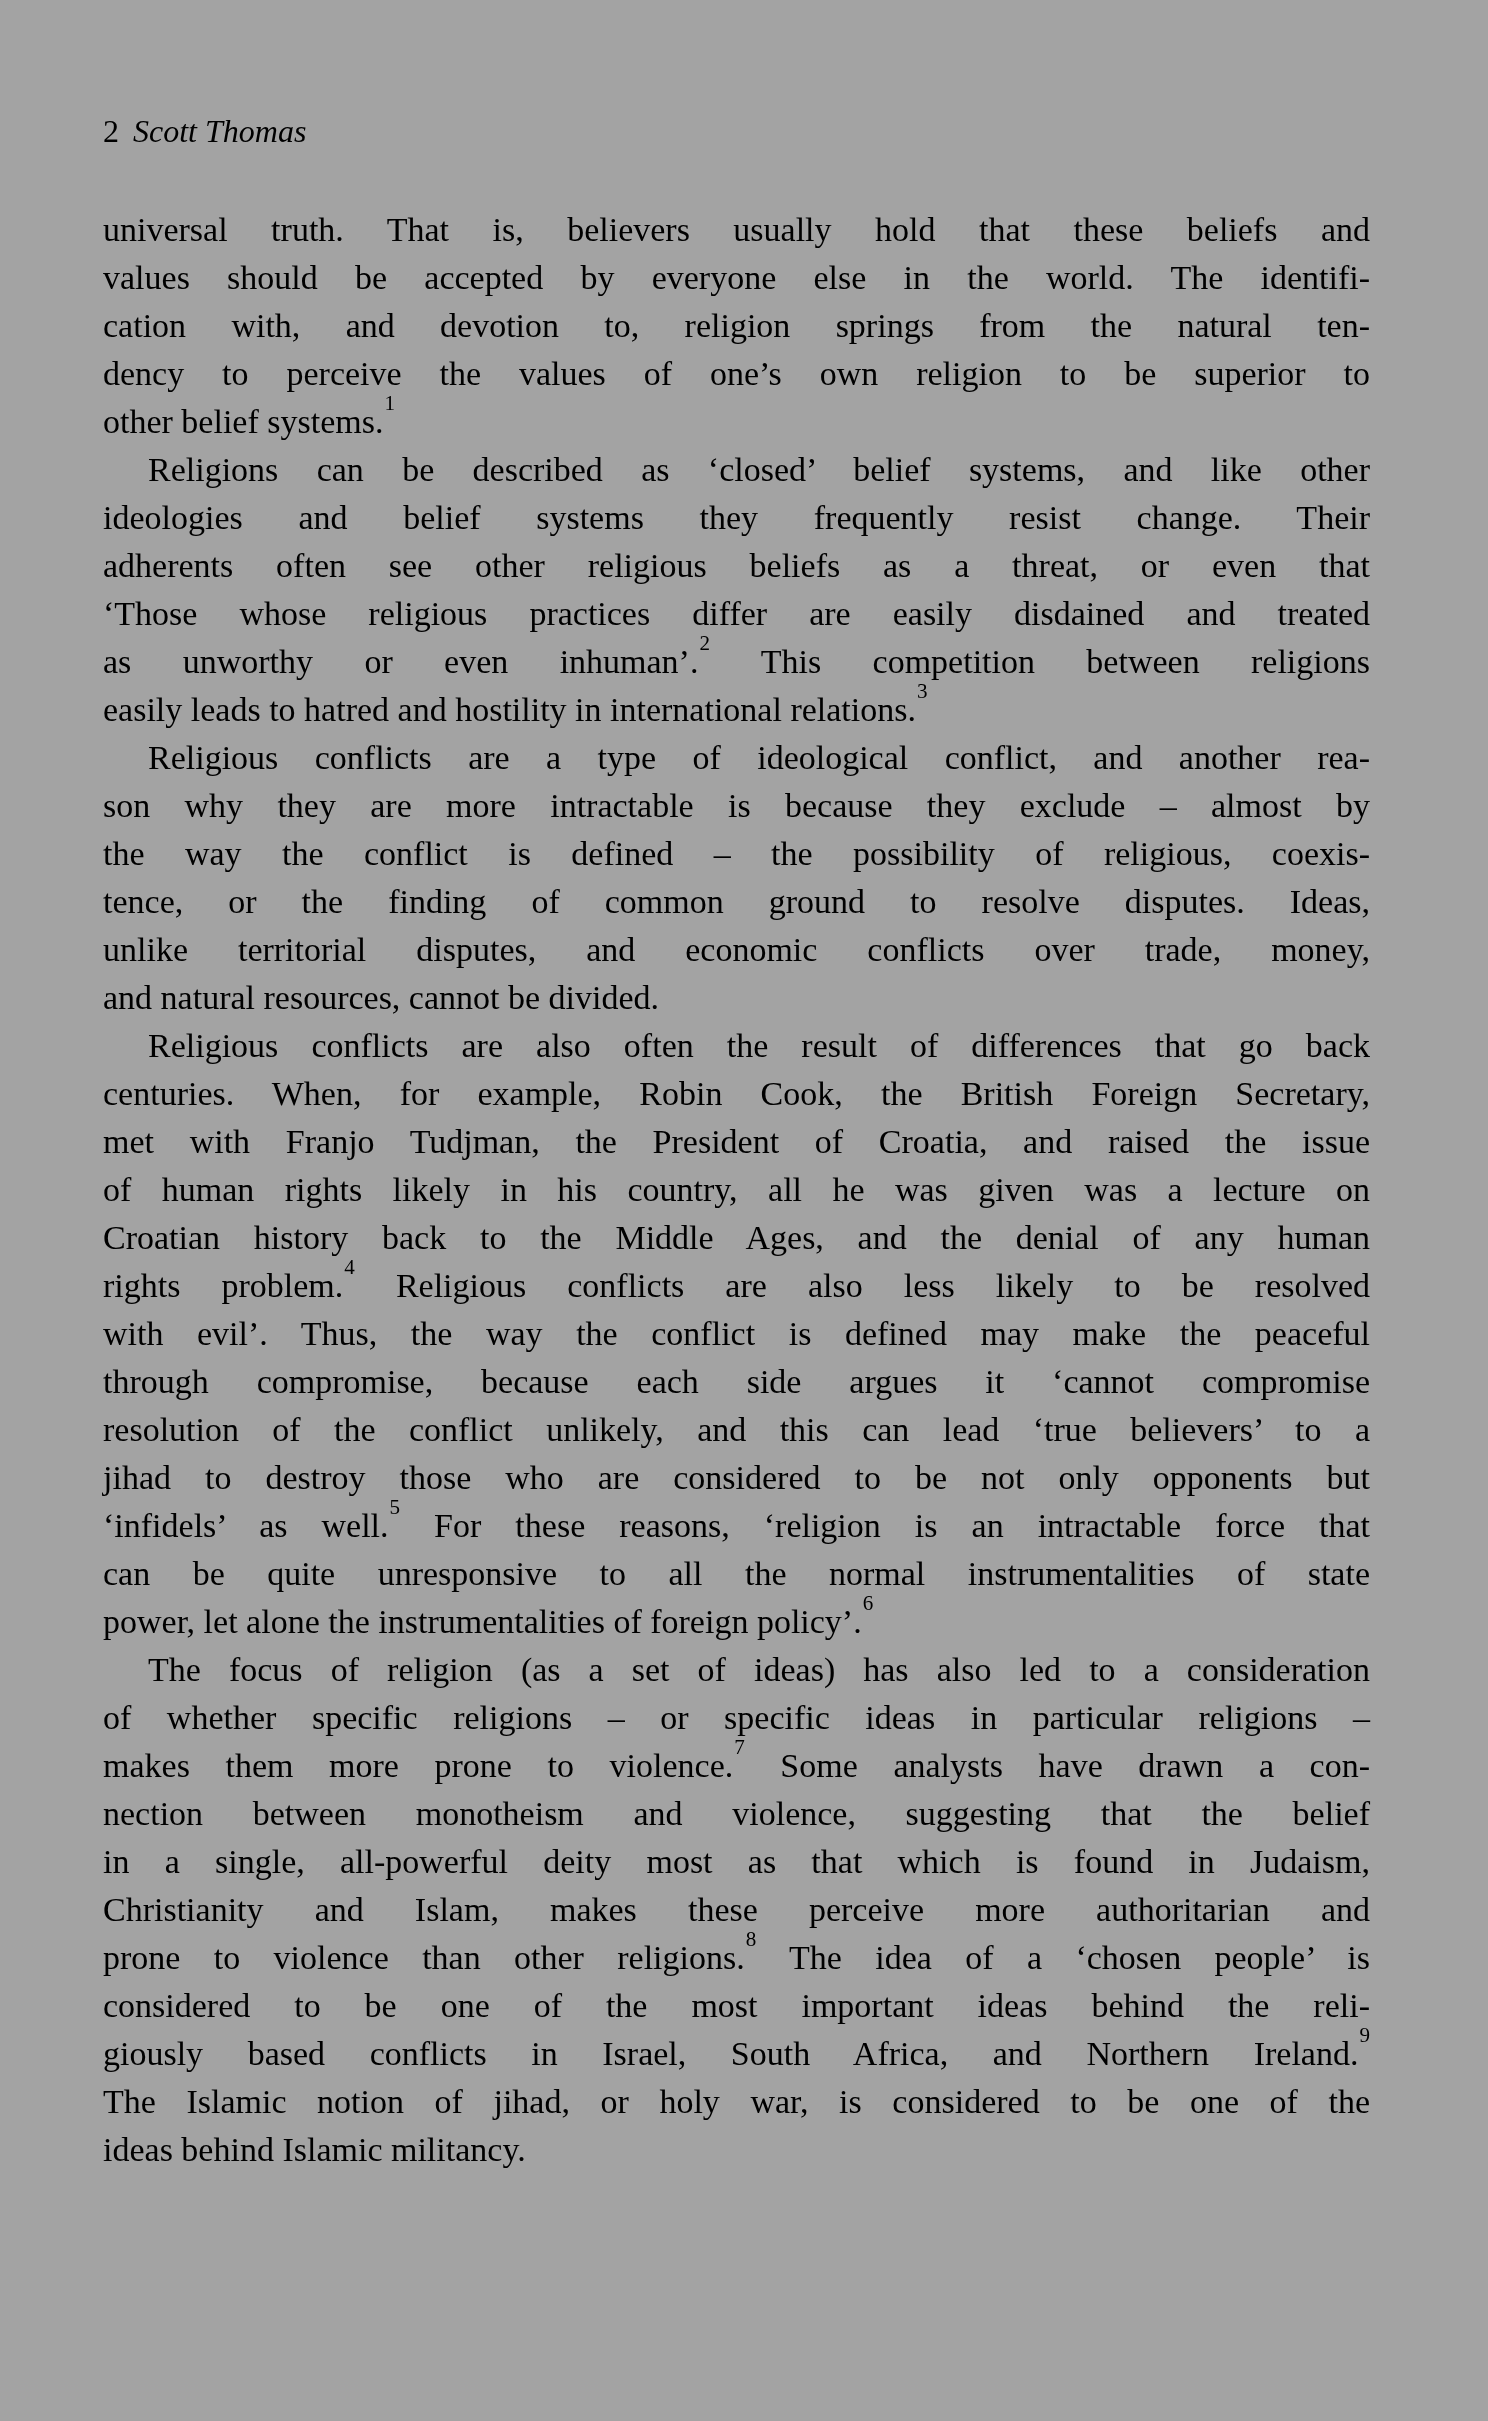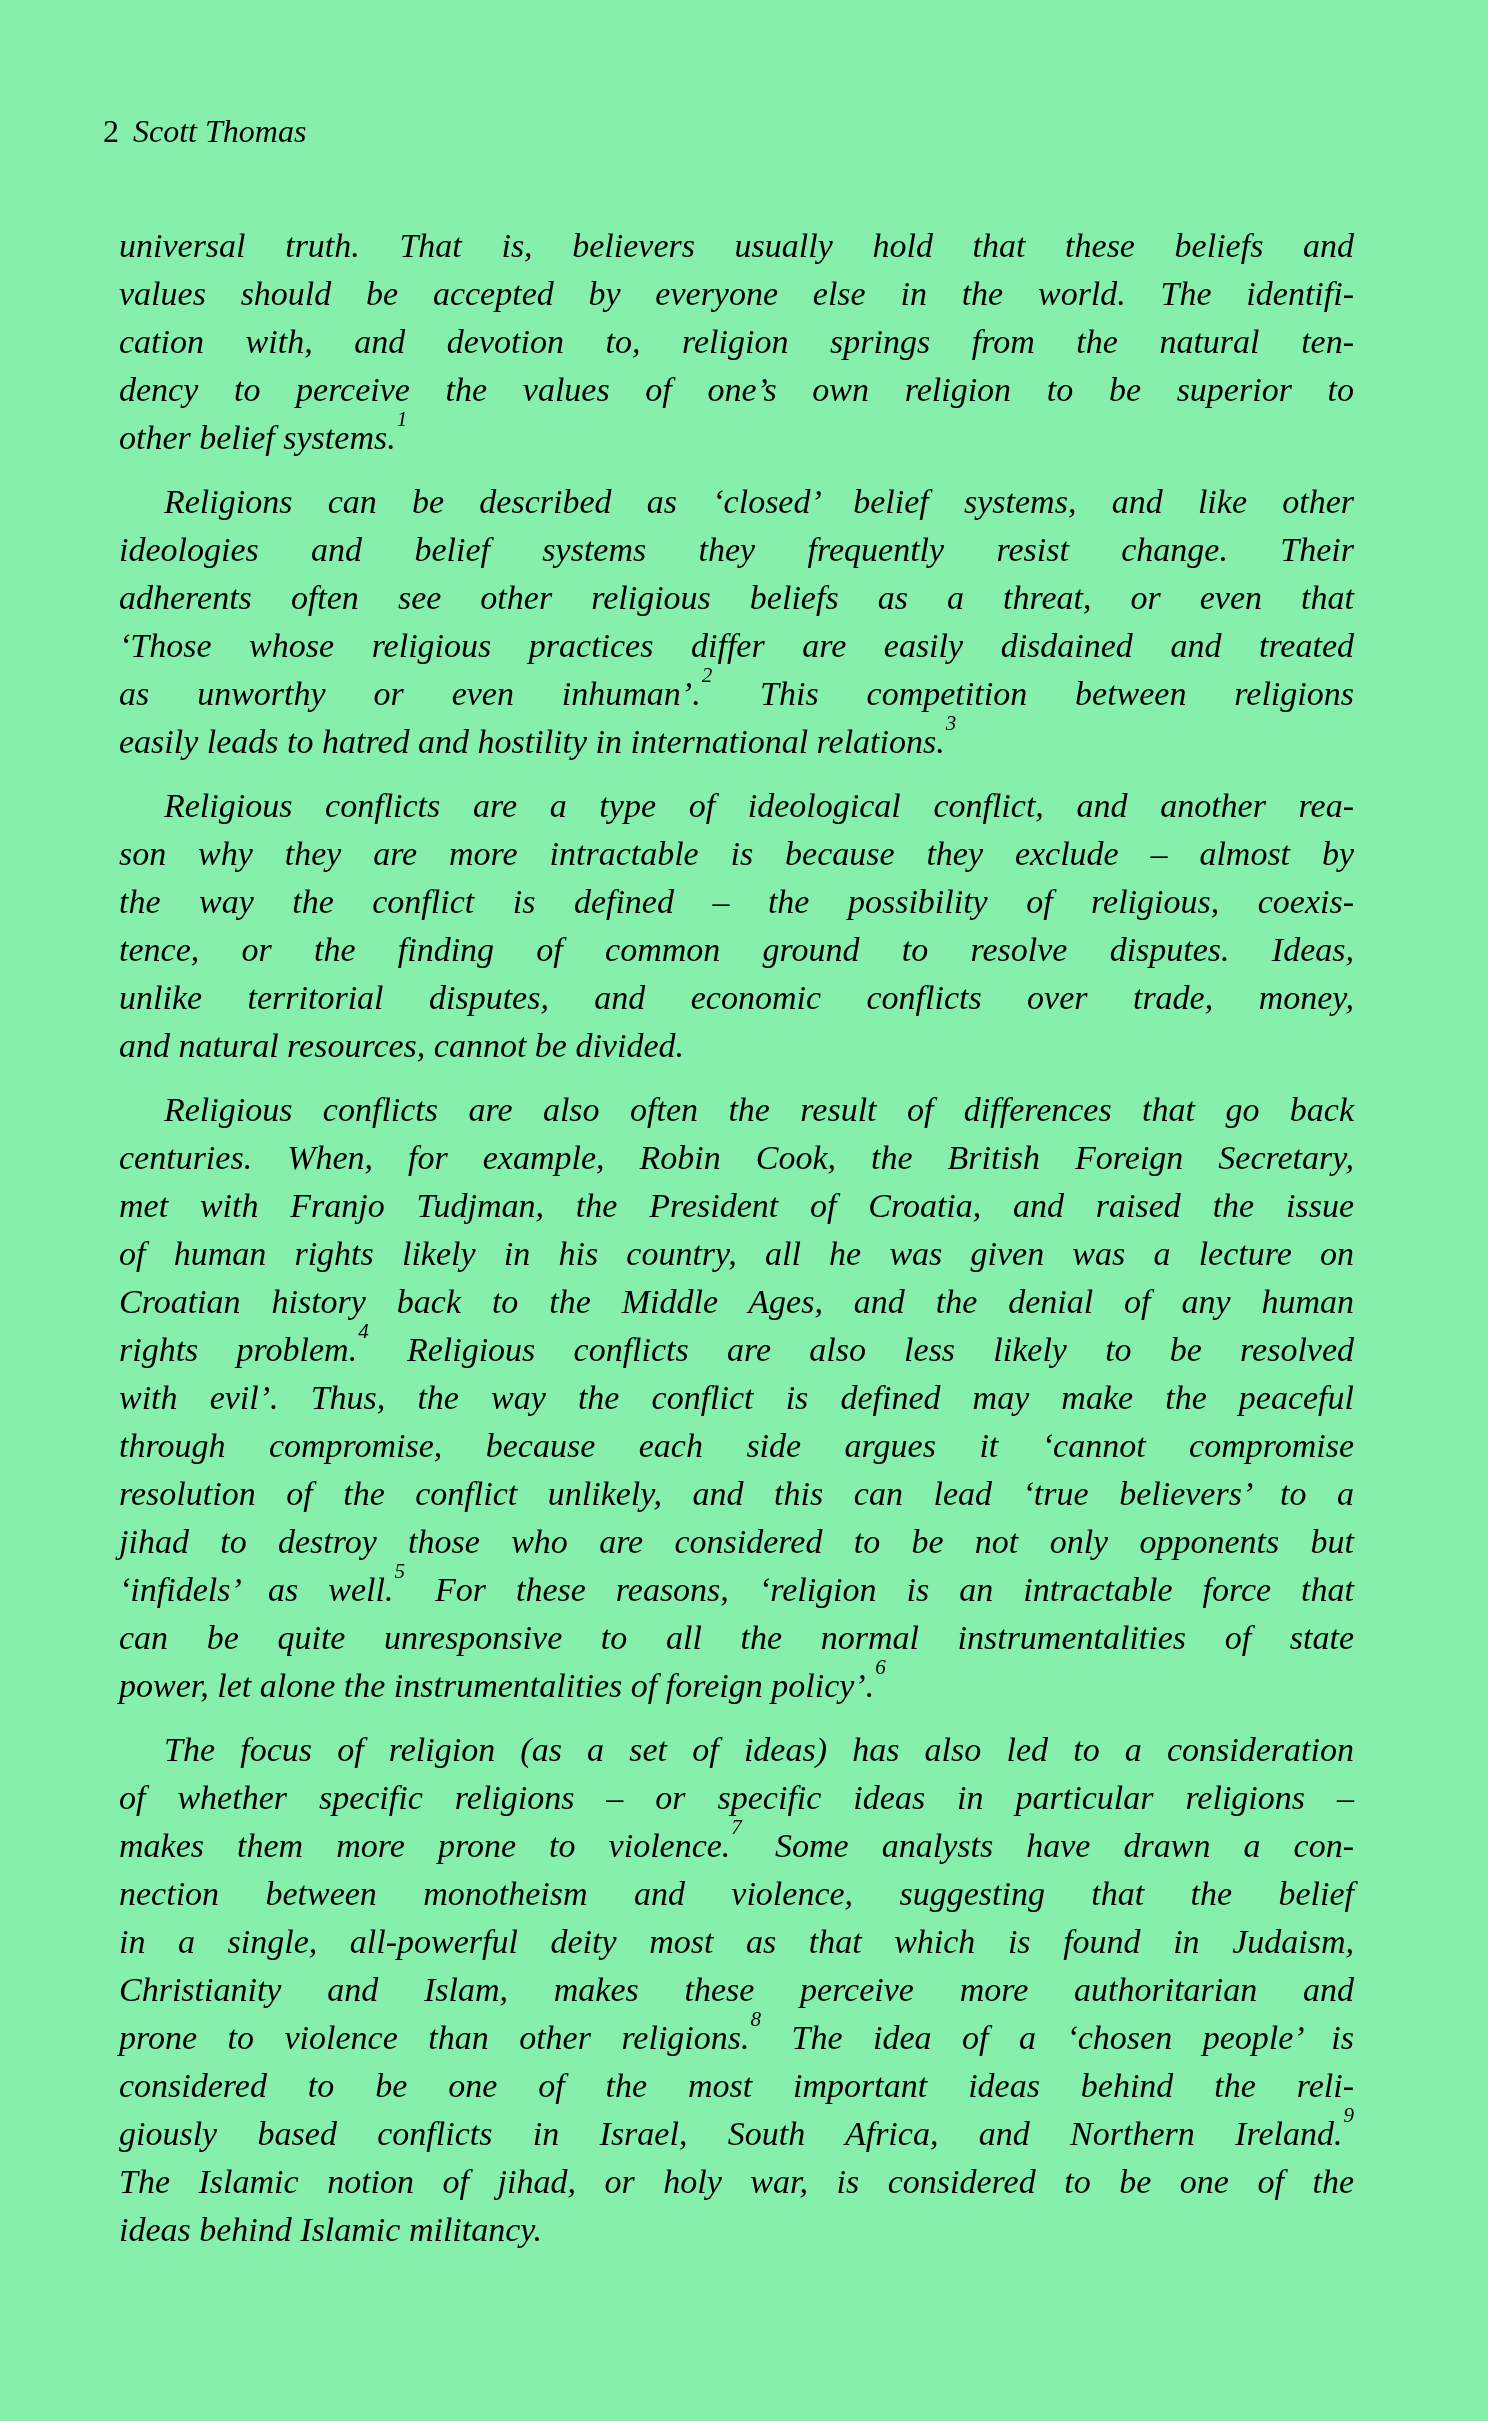--- a/index.html
+++ b/index.html
@@ -11,21 +11,21 @@
     width: 1488px;
     height: 2421px;
     position: relative;
     font-family: "Liberation Serif", "DejaVu Serif", serif;
     color: #000000;
     -webkit-font-smoothing: antialiased;
   }
   .page {
     position: absolute;
     inset: 0;
-    background: #86efac;
+    background: #a3a3a3;
     overflow: hidden;
   }
   .running-head {
     position: absolute;
     left: 103px;
     top: 114px;
     font-size: 32px;
     line-height: 34px;
     white-space: nowrap;
   }
@@ -38,23 +38,22 @@
   }
   .body-text {
     position: absolute;
     left: 103px;
     top: 206px;
     width: 1267px;
     font-size: 34px;
     line-height: 48px;
   }
   .paragraph {
-    margin: 16px;
+    margin: 0;
     padding: 0;
-    font-style: italic;
   }
   .line {
     text-align: justify;
     text-align-last: justify;
     white-space: normal;
   }
   .line.last {
     text-align-last: left;
   }
   .paragraph.indent .line.first {

